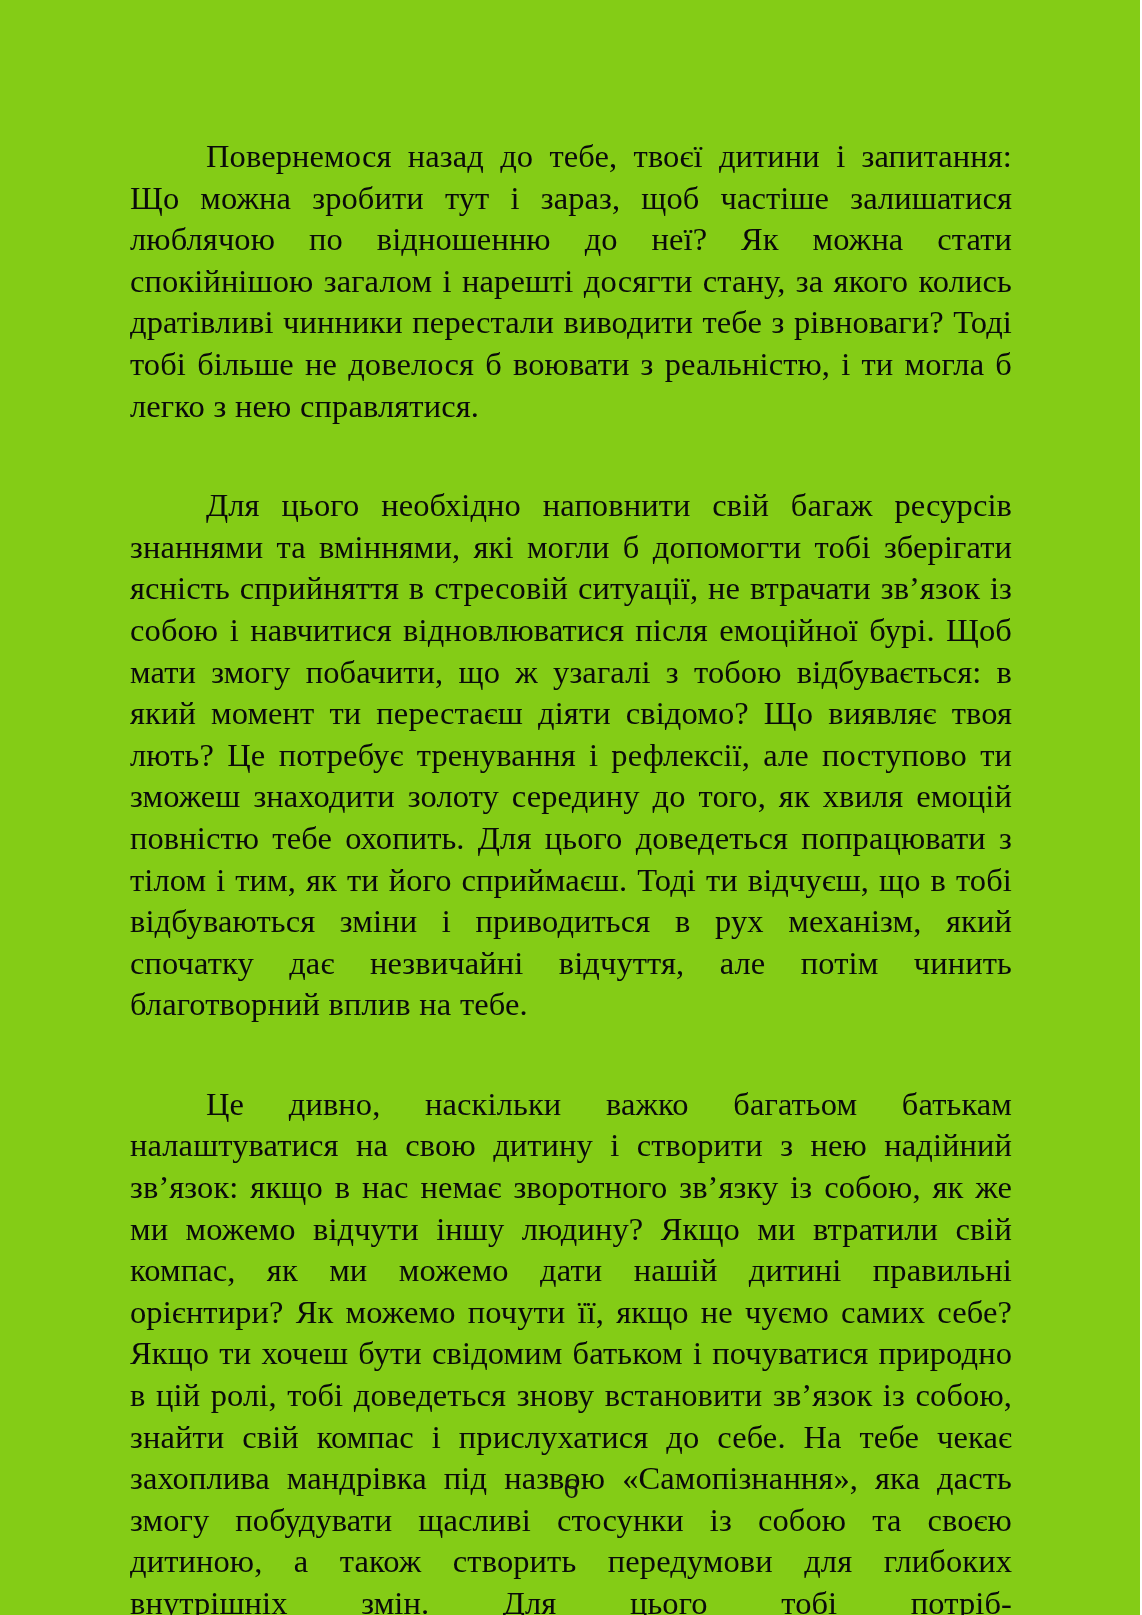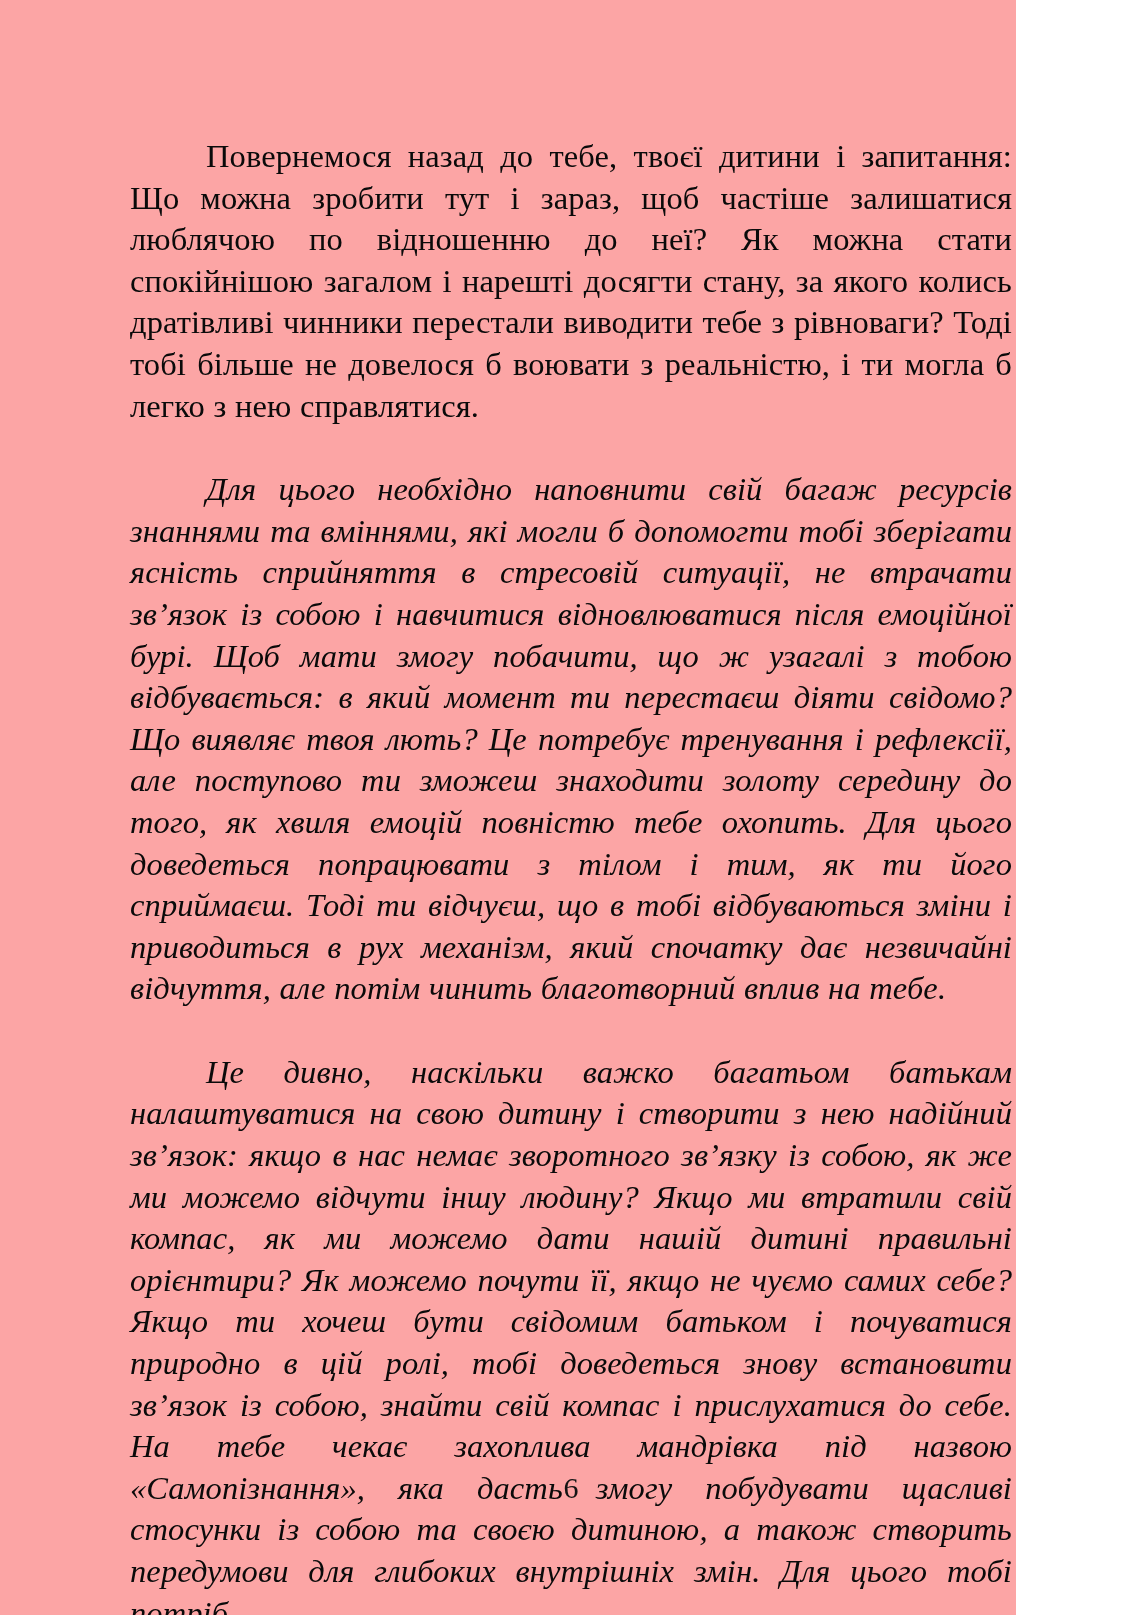--- a/index.html
+++ b/index.html
@@ -6,23 +6,23 @@
     margin: 0;
     padding: 0;
     background: #ffffff;
   }
   body {
     font-family: "Liberation Serif", "DejaVu Serif", serif;
     color: #000000;
   }
   .page {
     position: relative;
-    width: 1016px;
+    width: 1140px;
     height: 1615px;
-    background: #fca5a5;
+    background: #84cc16;
     overflow: hidden;
     box-sizing: border-box;
   }
   .text-block {
     position: absolute;
     left: 130px;
     top: 136px;
     width: 882px;
   }
   .para {
@@ -30,22 +30,21 @@
     text-align: justify;
     text-justify: inter-word;
     text-indent: 76px;
     font-size: 32.5px;
     line-height: 41.6px;
     letter-spacing: 0.1px;
     word-spacing: 0.4px;
     color: #0a0a0a;
   }
   .para + .para {
-    margin-top: 42px;
-    font-style: italic;
+    margin-top: 58px;
   }
   
   .para.continues::after {
     content: "";
     display: inline-block;
     width: 100%;
   }
   .page-number {
     position: absolute;
     left: 0;

